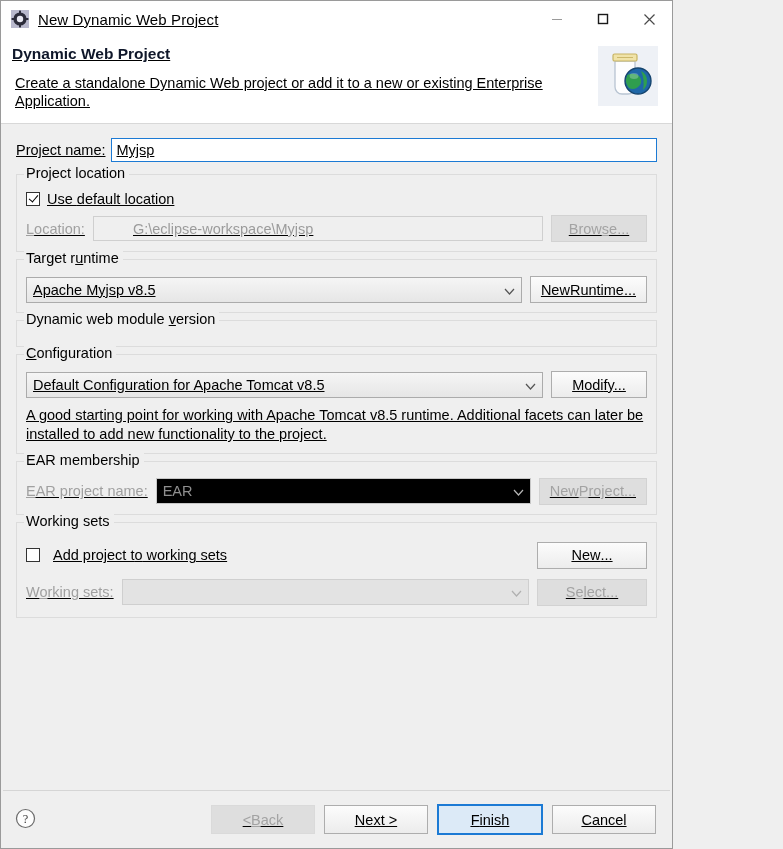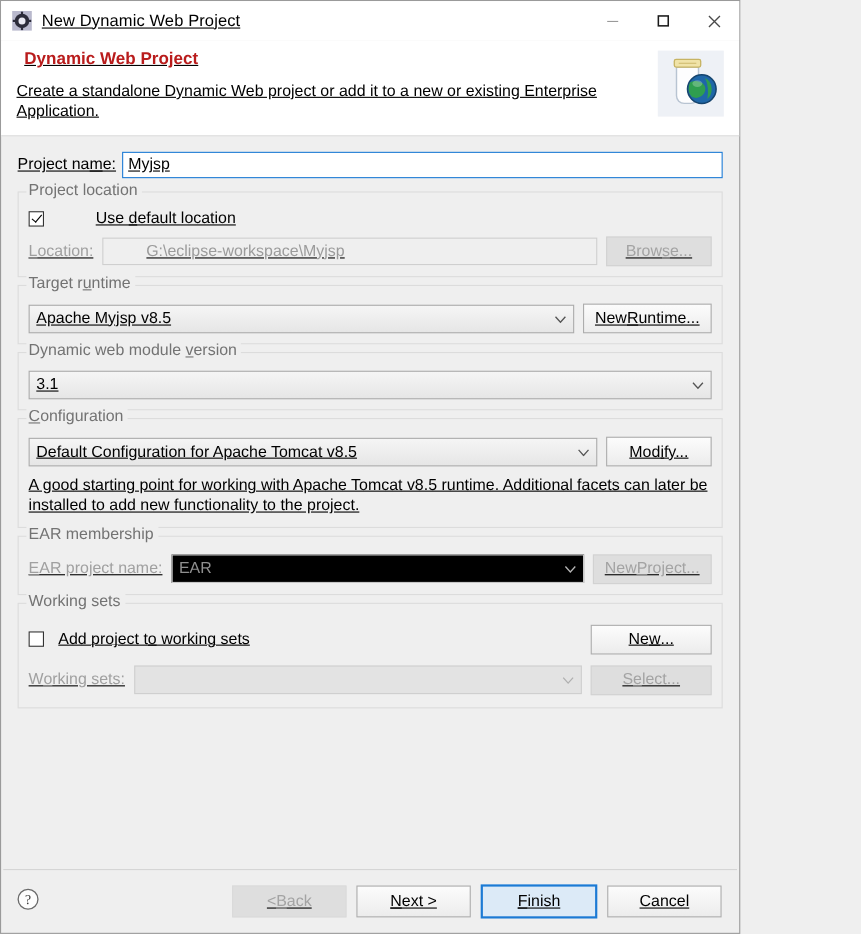--- a/index.html
+++ b/index.html
@@ -72,22 +72,22 @@
   .header {
     background: #ffffff;
     flex: 0 0 auto;
     padding: 8px 0 13px 0;
     position: relative;
     border-bottom: 1px solid #d8d8d8;
   }
   .header-title {
     font-size: 15.5px;
     font-weight: bold;
-    color: #b91c1c;
-    padding-left: 21px;
+    color: #0f172a;
+    padding-left: 11px;
     margin-bottom: 11px;
   }
   .header-desc {
     font-size: 14.5px;
     color: #000;
     padding-left: 14px;
     padding-right: 110px;
     line-height: 1.25;
   }
   .header-icon {
@@ -149,30 +149,29 @@
     padding: 0 9px 9px 9px;
     position: relative;
   }
   .group > .group-title {
     position: relative;
     top: -0.72em;
     display: inline-block;
     background: #efefef;
     padding: 0 4px 0 2px;
     font-size: 14.5px;
-    color: #737373;
+    color: #000000;
     margin-bottom: -0.45em;
     margin-left: -2px;
   }
 
   .check-row {
     display: flex;
     align-items: center;
     margin-bottom: 8px;
-    gap: 40px;
   }
   .checkbox {
     width: 14px;
     height: 14px;
     border: 1px solid #333;
     background: #fff;
     margin-right: 7px;
     flex: 0 0 auto;
     position: relative;
     box-sizing: border-box;
@@ -384,30 +383,20 @@
         <button class="btn">
             <span>New </span>
             <u>R</u>
             <span>untime...</span>
           </button>
       </div>
     </div>
 
     <div class="group">
       <div class="group-title"><span>Dynamic web module </span><u>v</u><span>ersion</span></div>
-      <div class="field-row">
-        <div class="combo">
-          <span>3.1</span>
-          <span class="caret">
-            <svg width="11" height="7" viewBox="0 0 11 7">
-                <path d="M1 1 L5.5 6 L10 1" fill="none" stroke="#555" stroke-width="1.2"></path>
-              </svg>
-          </span>
-        </div>
-      </div>
     </div>
 
     <div class="group">
       <div class="group-title"><u>C</u><span>onfiguration</span></div>
       <div class="field-row">
         <div class="combo">
           <span>Default Configuration for Apache Tomcat v8.5</span>
           <span class="caret">
             <svg width="11" height="7" viewBox="0 0 11 7">
                 <path d="M1 1 L5.5 6 L10 1" fill="none" stroke="#555" stroke-width="1.2"></path>

